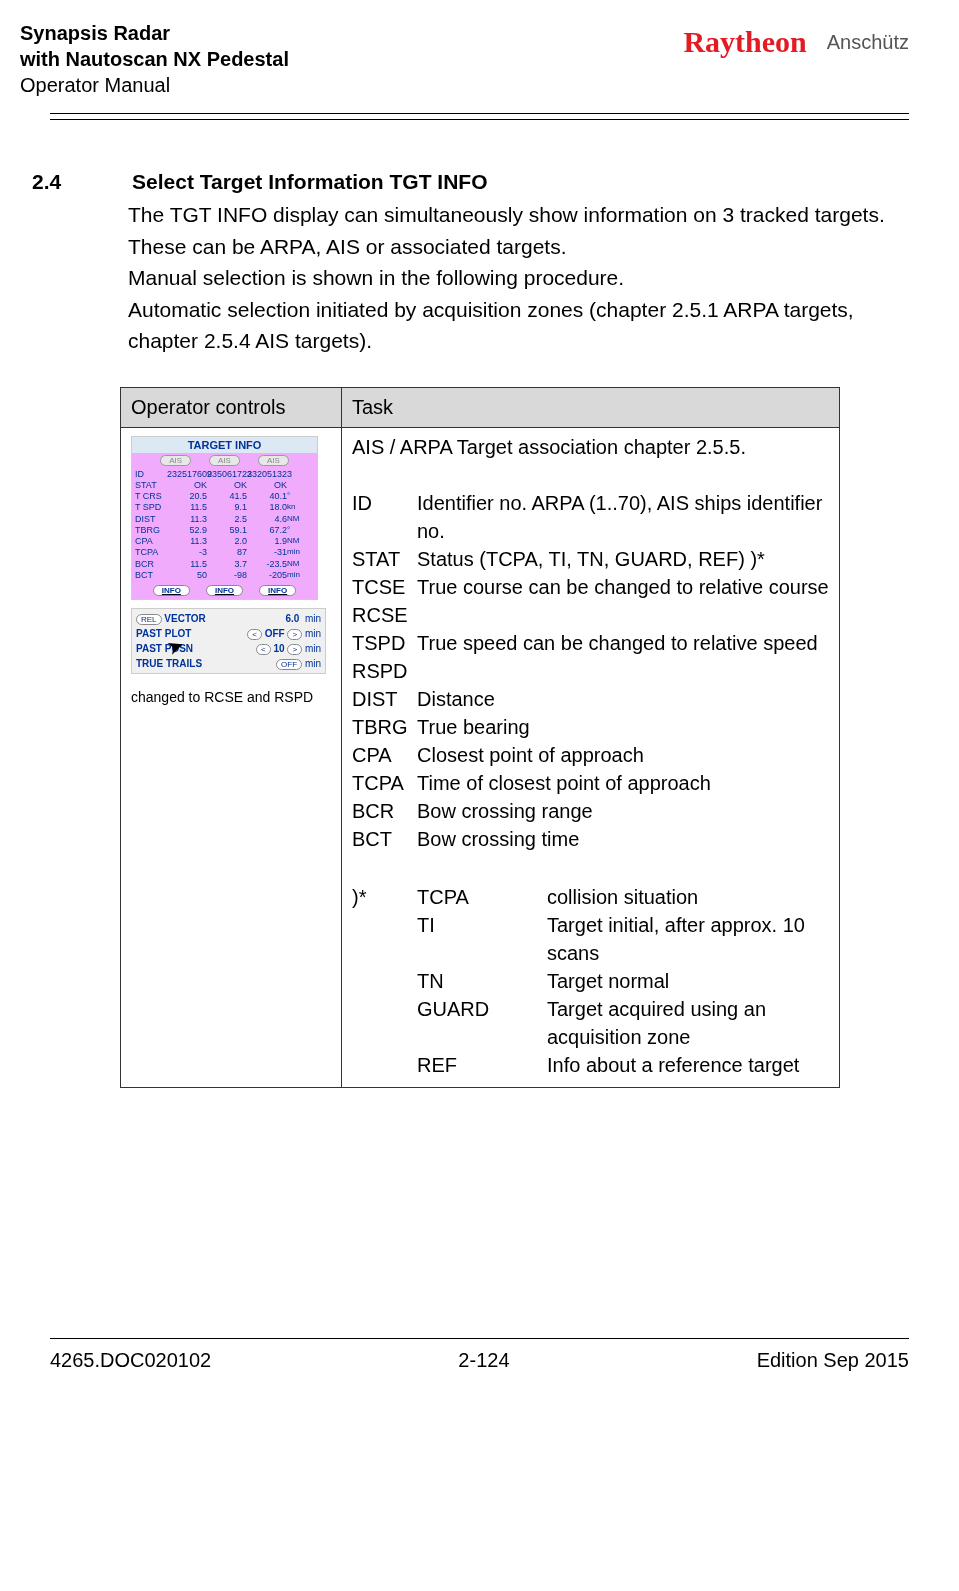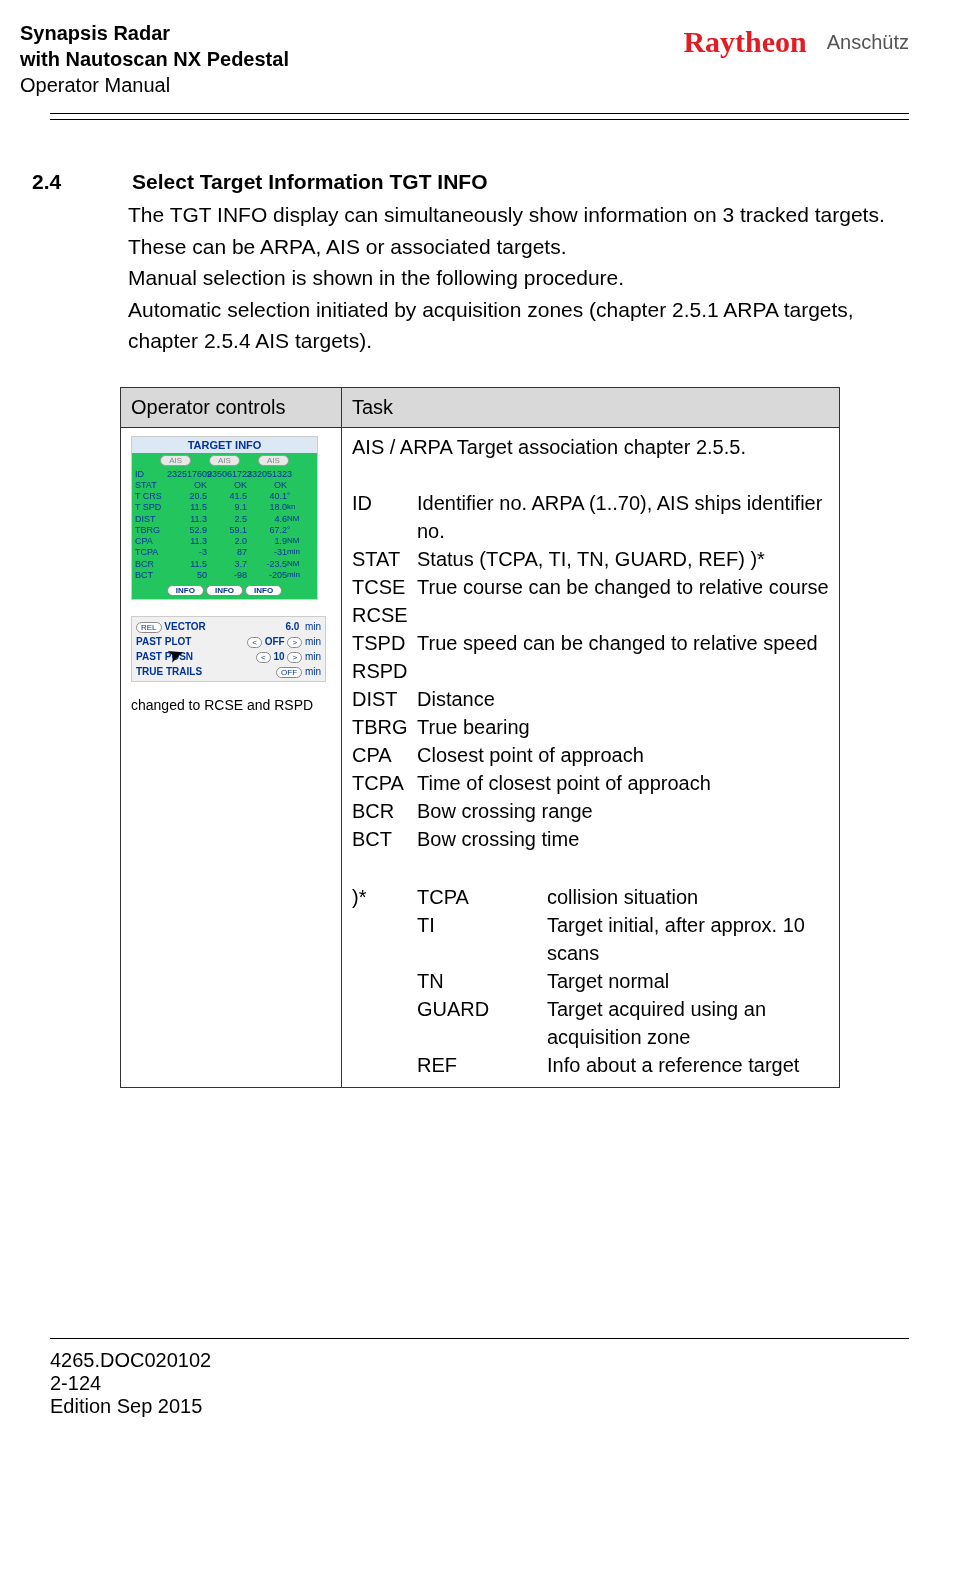--- a/index.html
+++ b/index.html
@@ -89,24 +89,24 @@
       font-weight: normal;
     }
     .main-table th {
       background: #d9d9d9;
     }
     .col-controls {
       width: 200px;
     }
     .target-info-img {
       width: 185px;
-      background: #22c55e;
+      background: #f0abfc;
       border: 1px solid #ccc;
       font-size: 10px;
-      margin-bottom: 16px;
+      margin-bottom: 8px;
     }
     .ti-title {
       font-weight: bold;
       color: #003399;
       text-align: center;
       padding: 2px 0;
       background: #dde8f5;
       font-size: 11px;
     }
     .ti-tabs {
@@ -132,22 +132,23 @@
       line-height: 1.25;
     }
     .ti-grid span:nth-child(5n+1) { color: #003399; font-weight: normal; }
     .ti-grid span:nth-child(5n+5) { color: #003399; font-size: 8px; }
     .ti-grid span:nth-child(5n+2),
     .ti-grid span:nth-child(5n+3),
     .ti-grid span:nth-child(5n+4) { text-align: right; }
     .ti-info-row {
       display: flex;
       justify-content: center;
-      gap: 2px;
+      gap: 16px;
       padding: 3px;
+      text-decoration: underline;
     }
     .ti-info-btn {
       background: #fff;
       border: 1px solid #888;
       border-radius: 8px;
       font-size: 8px;
       padding: 0 8px;
       color: #003399;
       font-weight: bold;
     }
@@ -212,22 +213,22 @@
       flex-shrink: 0;
     }
     .task-gap {
       height: 30px;
     }
     .page-footer {
       border-top: 1px solid #000;
       margin: 0 50px;
       padding: 10px 0 20px 0;
       display: flex;
+      justify-content: space-between;
       font-size: 20px;
-      flex-direction: column;
     }
     .footer-spacer {
       height: 200px;
     }
   </style>
 </head>
 <body>
 
 <div class="page-header">
   <div class="header-left">

